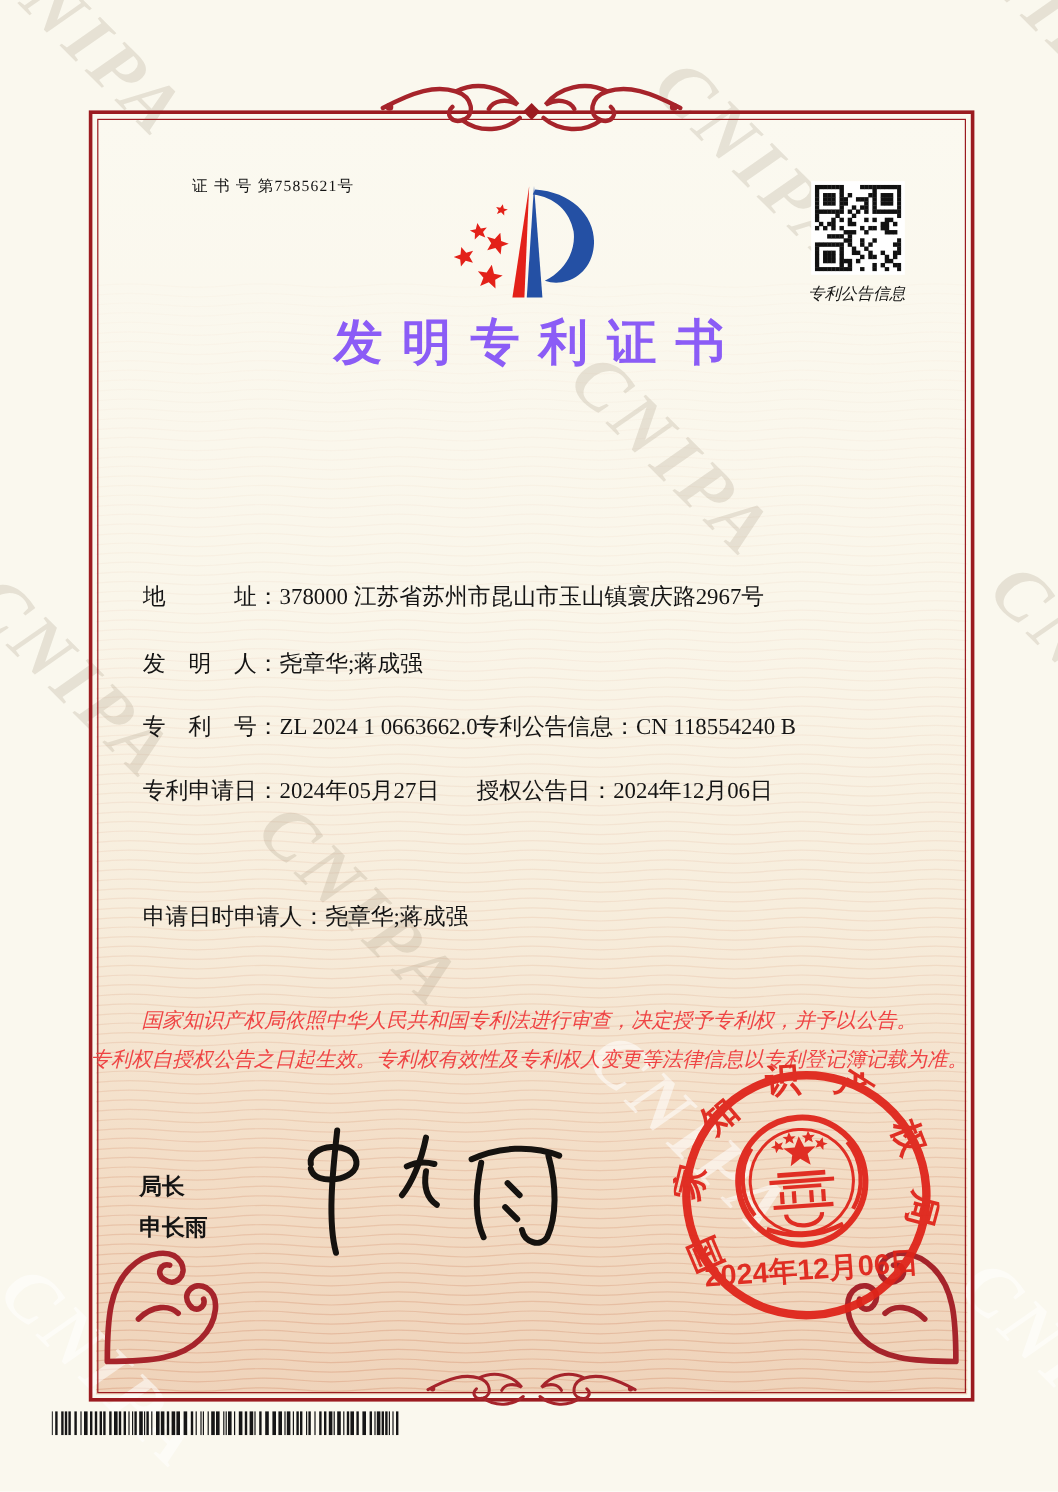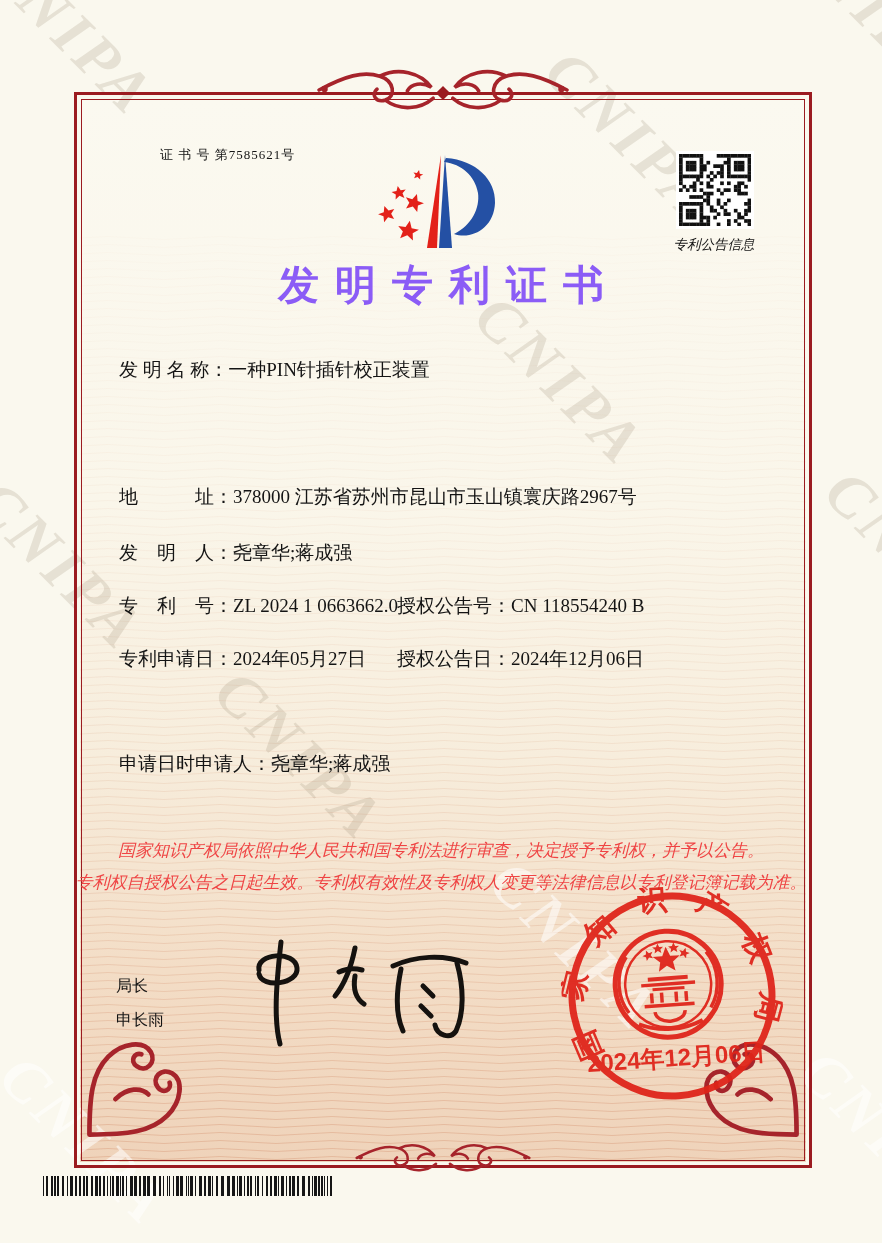--- a/index.html
+++ b/index.html
@@ -27,21 +27,21 @@
   .qr-caption{position:absolute;left:654px;top:236px;width:120px;text-align:center;font-size:13.5px;font-style:italic;}
   .title{position:absolute;left:0;top:258px;width:882px;text-align:center;font-size:41px;font-weight:bold;
          letter-spacing:16px;text-indent:16px;color:#8b5cf6;}
   
   .row{position:absolute;left:119px;width:690px;font-size:19px;white-space:nowrap;}
   .row .lbl{display:inline-block;}
   .row .col2{position:absolute;left:278px;top:0;}
   
   .stm{position:absolute;left:0;width:882px;text-align:center;font-size:17px;font-style:italic;color:#ef4444;}
   
-  .officer{position:absolute;left:116px;font-size:16px;font-weight:normal;
+  .officer{position:absolute;left:116px;font-size:19px;font-weight:bold;
            font-family:"Liberation Sans","DejaVu Sans",sans-serif;}
   .sig{position:absolute;left:243px;top:938px;}
   
   .seal{position:absolute;left:562px;top:886px;width:220px;height:220px;transform:rotate(-4deg);opacity:0.94;}
   
   .footer{position:absolute;left:0;top:1125px;width:882px;text-align:center;font-size:15px;}
   .barcode{position:absolute;left:43px;top:1176px;width:292px;height:20px;}
 </style>
 </head>
 <body>
@@ -425,32 +425,29 @@
         <rect x="26.67" y="66.67" width="3.58" height="3.58"></rect>
         <rect x="36.67" y="66.67" width="3.58" height="3.58"></rect>
         <rect x="46.67" y="66.67" width="3.58" height="3.58"></rect>
         <rect x="56.67" y="66.67" width="3.58" height="3.58"></rect>
         <rect x="66.67" y="66.67" width="3.58" height="3.58"></rect>
       </svg></div>
   <div class="qr-caption">专利公告信息</div>
 
   <div class="title">发明专利证书</div>
 
-  <div class="row" style="top:357px">
-    <span class="lbl">发 明 名 称：</span><span>一种PIN针插针校正装置</span>
-  </div>
   <div class="row" style="top:484px">
     <span class="lbl">地　　　址：</span><span>378000 江苏省苏州市昆山市玉山镇寰庆路2967号</span>
   </div>
   <div class="row" style="top:540px">
     <span class="lbl">发　明　人：</span><span>尧章华;蒋成强</span>
   </div>
   <div class="row" style="top:593px">
     <span class="lbl">专　利　号：</span><span>ZL 2024 1 0663662.0</span>
-    <span class="col2"><span>授权公告号：</span><span>CN 118554240 B</span></span>
+    <span class="col2"><span>专利公告信息：</span><span>CN 118554240 B</span></span>
   </div>
   <div class="row" style="top:646px">
     <span class="lbl">专利申请日：</span><span>2024年05月27日</span>
     <span class="col2"><span>授权公告日：</span><span>2024年12月06日</span></span>
   </div>
   <div class="row" style="top:751px">
     <span class="lbl">申请日时申请人：</span><span>尧章华;蒋成强</span>
   </div>
 
   <div class="stm" style="top:839px">国家知识产权局依照中华人民共和国专利法进行审查，决定授予专利权，并予以公告。</div>

